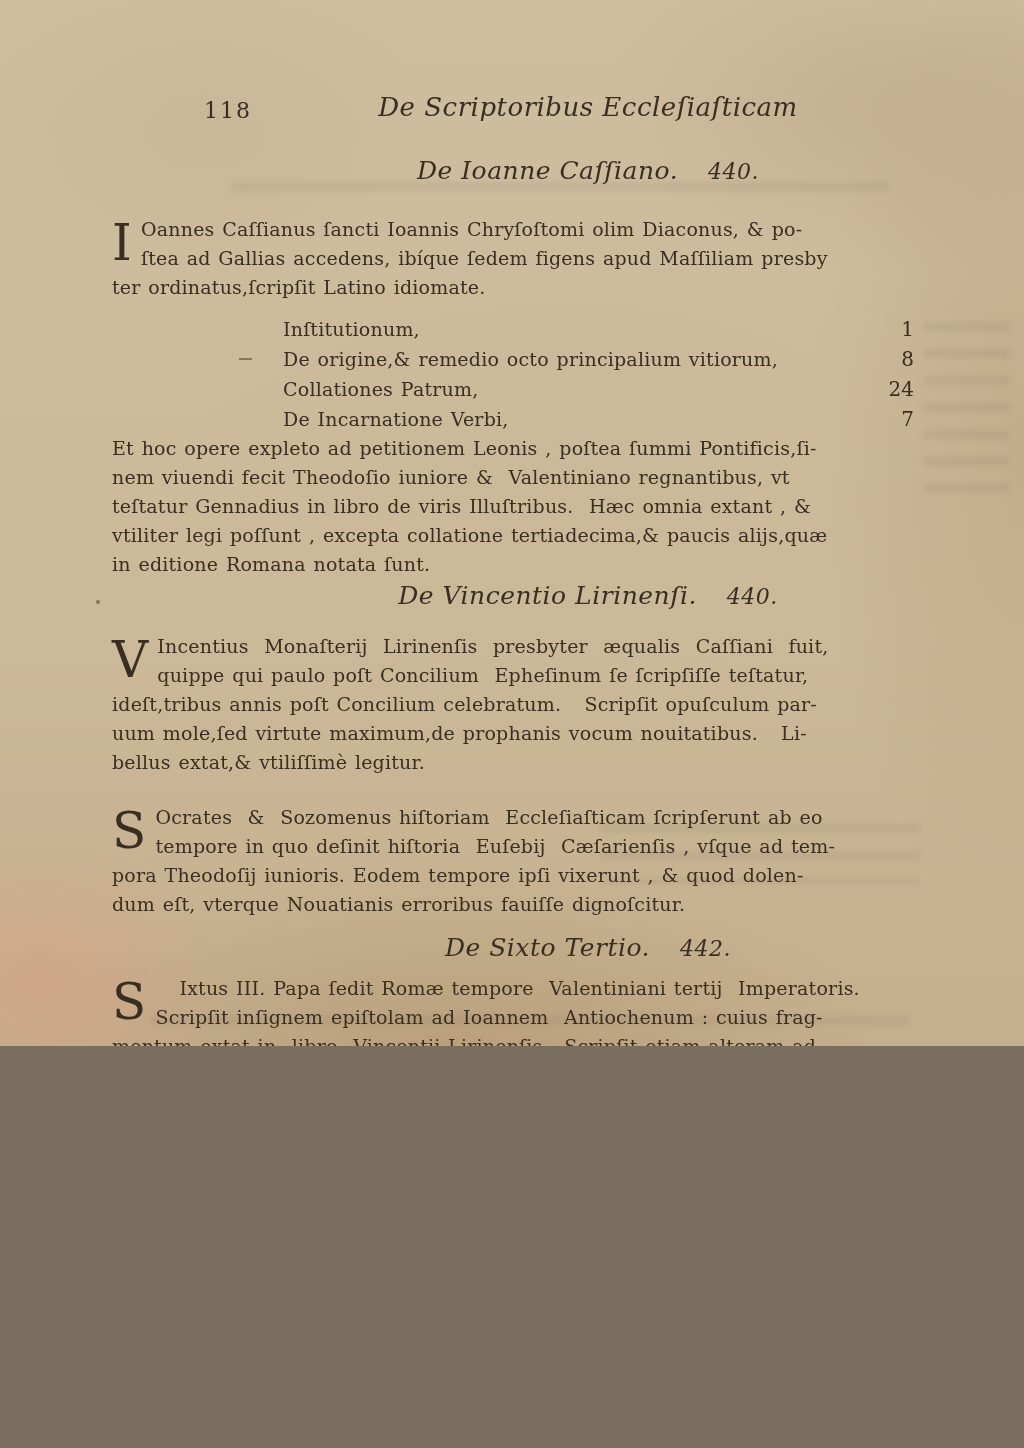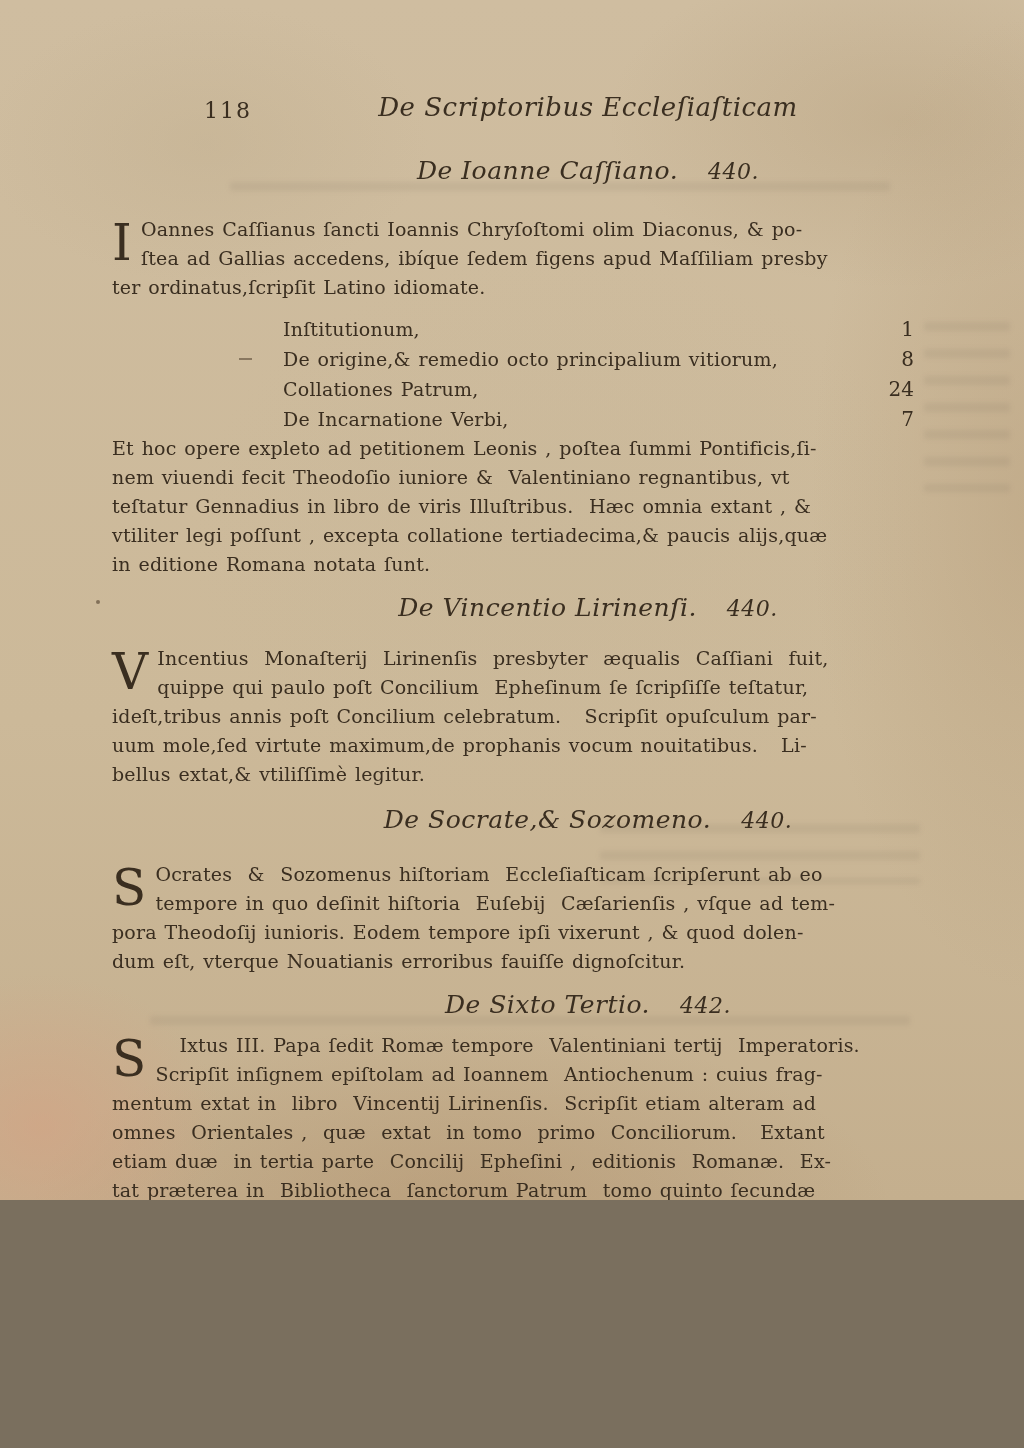--- a/index.html
+++ b/index.html
@@ -1,17 +1,17 @@
 <!DOCTYPE html>
 <html><head>
 <meta charset="utf-8">
 <style>
   html,body { margin:0; padding:0; background:#7a6f5e; }
   .page {
-    position:relative; width:1024px; height:1200px; overflow:hidden;
+    position:relative; width:1024px; height:1046px; overflow:hidden;
     font-family:"DejaVu Serif", serif; color:#3a2e20;
     background-color:#cdbb9d;
     background-image:
       radial-gradient(ellipse 260px 220px at 4% 94%, rgba(216,158,128,0.50), rgba(216,158,128,0) 70%),
       radial-gradient(ellipse 600px 260px at 45% 101%, rgba(158,117,76,0.28), rgba(158,117,76,0) 72%),
       radial-gradient(ellipse 320px 700px at 101% 42%, rgba(168,139,101,0.30), rgba(168,139,101,0) 70%),
       radial-gradient(ellipse 420px 240px at 88% 10%, rgba(168,144,108,0.28), rgba(168,144,108,0) 70%),
       radial-gradient(ellipse 320px 200px at 20% 12%, rgba(190,172,140,0.35), rgba(190,172,140,0) 70%),
       radial-gradient(ellipse 500px 380px at 55% 45%, rgba(198,182,152,0.35), rgba(198,182,152,0) 75%),
       linear-gradient(180deg, #cfbda0 0%, #ccb999 60%, #c4af8e 100%);
@@ -30,21 +30,21 @@
   .dropcap { float:left; font-size:50px; line-height:52px; height:56px; padding:2px 9px 0 0; }
 
   .h1 { margin-top:28px; }
   .p-open { margin-top:30px; }
   .works { margin-left:171px; margin-top:12px; }
   .work-row { display:flex; align-items:flex-end; position:relative; }
   .work-title { flex:1; font-size:19px; line-height:29px; white-space:pre; text-indent:-27px; padding-left:27px; letter-spacing:0.2px; word-spacing:1.5px; }
   .work-books { font-size:20px; line-height:30px; margin-left:8px; min-width:34px; text-align:right; }
   .margin-dash { position:absolute; left:-44px; top:14px; width:13px; height:2px; background:rgba(80,64,46,0.55); }
   .p-close { margin-top:0; }
-  .h2 { margin-top:14px; }
+  .h2 { margin-top:2px; }
   .p-v { margin-top:22px; }
   .h3 { margin-top:16px; }
   .p-soc { margin-top:26px; }
   .h4 { margin-top:14px; }
   .p-six { margin-top:12px; }
   .p-six .lines { line-height:28px;margin-left:24px; }
   .catchword { text-align:right; font-size:19px; margin-top:4px; padding-right:2px; }
 
   .watermark { position:absolute; left:812px; top:1384px; font-size:19px; color:rgba(112,101,88,0.30); filter:blur(0.7px); font-family:Liberation Sans, sans-serif; letter-spacing:1px; }
 
@@ -121,23 +121,20 @@
       <span>De Vincentio Lirinenſi.</span><span class="year">440.</span>
     </div>
     <div class="para p-v">
       <span class="dropcap">V</span><span class="lines">Incentius  Monaſterij  Lirinenſis  presbyter  æqualis  Caſſiani  fuit,
 quippe qui paulo poſt Concilium  Epheſinum ſe ſcripſiſſe teſtatur,
 ideſt,tribus annis poſt Concilium celebratum.   Scripſit opuſculum par-
 uum mole,ſed virtute maximum,de prophanis vocum nouitatibus.   Li-
 bellus extat,&amp; vtiliſſimè legitur.</span>
     </div>
 
-    <div class="section-heading h3">
-      <span>De Socrate,&amp; Sozomeno.</span><span class="year">440.</span>
-    </div>
     <div class="para p-soc">
       <span class="dropcap">S</span><span class="lines">Ocrates  &amp;  Sozomenus hiſtoriam  Eccleſiaſticam ſcripſerunt ab eo
 tempore in quo deſinit hiſtoria  Euſebij  Cæſarienſis , vſque ad tem-
 pora Theodoſij iunioris. Eodem tempore ipſi vixerunt , &amp; quod dolen-
 dum eſt, vterque Nouatianis erroribus fauiſſe dignoſcitur.</span>
     </div>
 
     <div class="section-heading h4">
       <span>De Sixto Tertio.</span><span class="year">442.</span>
     </div>

